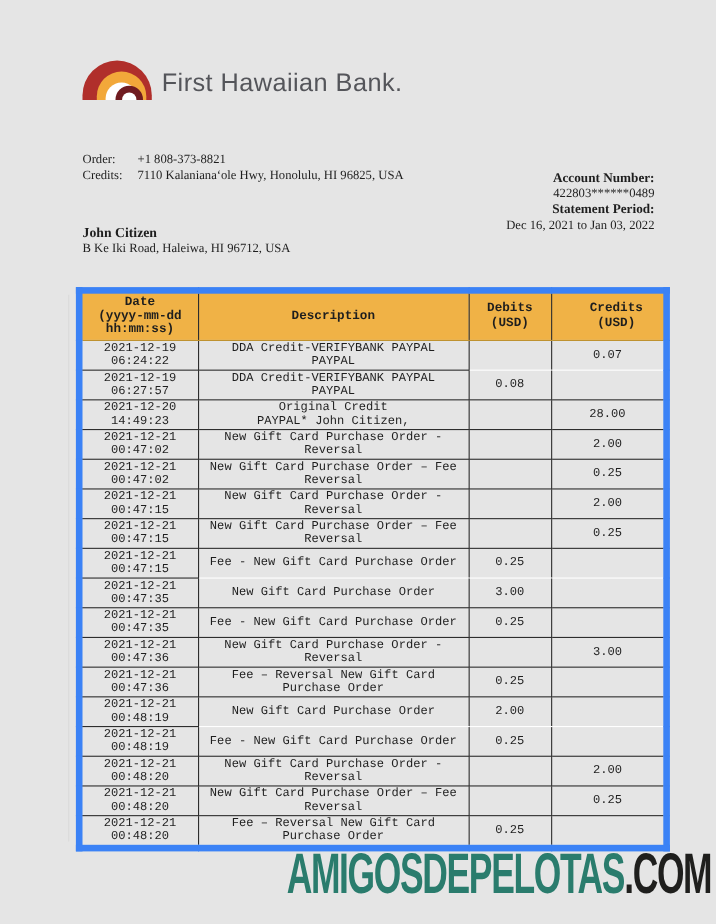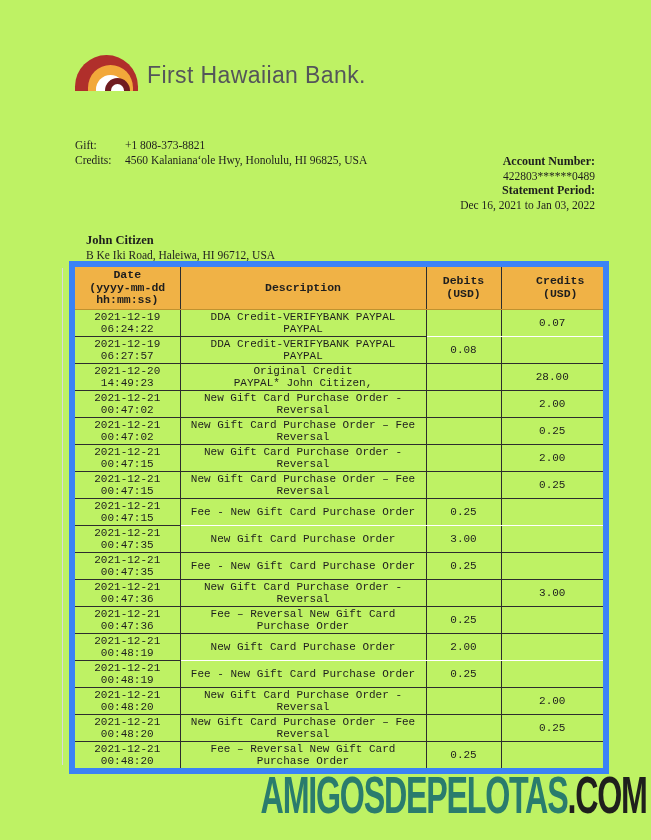--- a/index.html
+++ b/index.html
@@ -1,21 +1,21 @@
 <!DOCTYPE html>
 <html><head>
 <meta charset="utf-8">
 <style>
   * { box-sizing: border-box; }
   body { margin: 0; background: #ffffff; }
   .page {
     position: relative;
     width: 651px;
     height: 840px;
-    background: #bef264;
+    background: #e5e5e5;
     overflow: hidden;
     font-family: "Liberation Serif", serif;
     color: #1e1e1e;
   }
 
   
   .brand { position: absolute; left: 75px; top: 55px; display: flex; align-items: flex-end; gap: 9px; }
   .arc { position: relative; width: 63px; height: 36px; }
   .arc div { position: absolute; bottom: 0; border-radius: 999px 999px 0 0; }
   .arc .a1 { left: 0;    width: 63px; height: 36px; }
@@ -32,21 +32,21 @@
   
   .contact { position: absolute; left: 75px; top: 138px; font-size: 11.5px; }
   .contact .heading { font-weight: bold; font-size: 12.5px; margin-bottom: 3px; }
   .kv { display: flex; line-height: 15px; }
   .kv .k { width: 50px; flex: 0 0 50px; }
   .kv .v { white-space: nowrap; }
 
   .account { position: absolute; right: 56px; top: 154px; text-align: right; font-size: 11.5px; line-height: 14.5px; }
   .account .b { font-weight: bold; font-size: 12px; }
 
-  .addressee { position: absolute; left: 86px; top: 204px; font-size: 11.5px; line-height: 15px; margin-top: 29px; }
+  .addressee { position: absolute; left: 75px; top: 204px; font-size: 11.5px; line-height: 15px; }
   .addressee .name { font-weight: bold; font-size: 12.5px; }
 
   
   .scan-line { position: absolute; left: 62px; top: 268px; width: 1px; height: 497px; background: #dadada; }
   table.stmt {
     position: absolute; left: 69px; top: 261px; width: 534px;
     border-collapse: collapse; table-layout: fixed;
     border: 6px solid #3b82f6;
     font-size: 11px;
     font-family: Liberation Mono, monospace;
@@ -87,26 +87,26 @@
       <div class="a2" style="background: rgb(242, 168, 58);"></div>
       <div class="a3"></div>
       <div class="a4" style="background: rgb(112, 28, 32);"></div>
       <div class="a5"></div>
     </div>
     <div class="logo-text">First Hawaiian Bank.</div>
   </div>
 
   <div class="contact">
     <div class="kv">
-      <span class="k">Gift:</span>
+      <span class="k">Order:</span>
       <span class="v">+1 808-373-8821</span>
     </div>
     <div class="kv">
       <span class="k">Credits:</span>
-      <span class="v">4560 Kalanianaʻole Hwy, Honolulu, HI 96825, USA</span>
+      <span class="v">7110 Kalanianaʻole Hwy, Honolulu, HI 96825, USA</span>
     </div>
   </div>
 
   <div class="account">
     <div class="b">Account Number:</div>
     <div>422803******0489</div>
     <div class="b">Statement Period:</div>
     <div>Dec 16, 2021 to Jan 03, 2022</div>
   </div>
 

